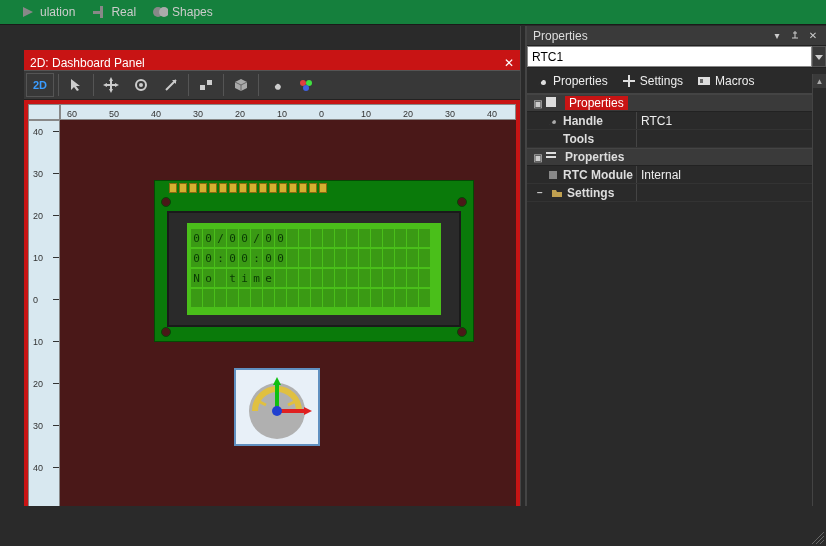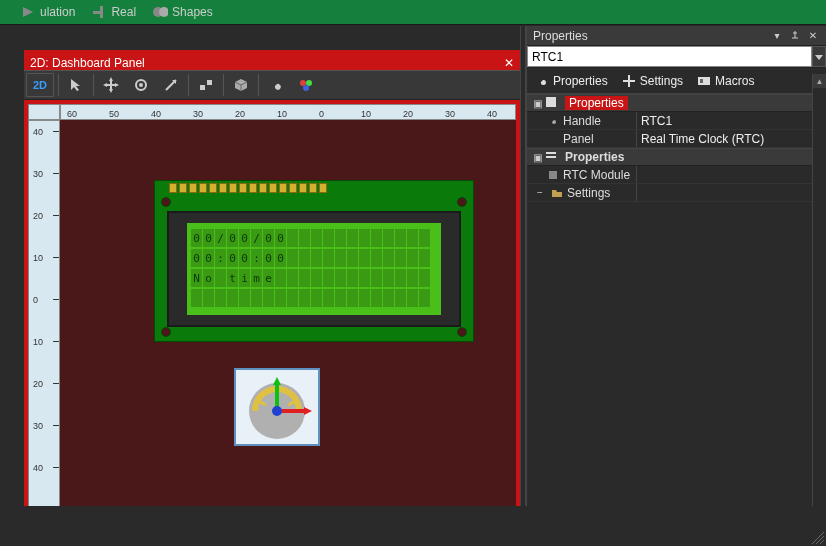--- a/index.html
+++ b/index.html
@@ -65,21 +65,21 @@
 .props-search .dd { width: 14px; background: #3a3a3a; border: 1px solid #555; display: flex; align-items: center; justify-content: center; cursor: pointer; }
 
 .props-tabs { height: 26px; background: #2a2a2a; display: flex; align-items: center; gap: 14px; padding: 0 8px; border-bottom: 1px solid #444; }
 .props-tab { display: flex; align-items: center; gap: 4px; color: #eee; font-size: 12px; cursor: pointer; }
 
 .prop-grid { flex: 1; background: #2a2a2a; overflow: auto; }
 .grid-hdr { height: 18px; background: #3a3a3a; display: flex; align-items: center; padding-left: 6px; border-top: 1px solid #444; border-bottom: 1px solid #222; }
 .grid-hdr .ic { width: 14px; height: 14px; margin-right: 6px; }
 .grid-hdr.hi .lbl { background: #c81414; color: #fff; padding: 0 4px; }
 .grid-row { height: 18px; display: flex; align-items: stretch; border-bottom: 1px solid #333; }
-.grid-row .keycell { flex: 0 0 110px; display: flex; align-items: center; padding-left: 20px; gap: 4px; border-right: 1px solid #444; color: #ddd; }
+.grid-row .keycell { flex: 0 0 110px; display: flex; align-items: center; padding-left: 20px; gap: 4px; border-right: 1px solid #444; color: #ddd; font-weight: bold; }
 .grid-row .keycell.indent { padding-left: 34px; }
 .grid-row .valcell { flex: 1; display: flex; align-items: center; padding: 0 4px; color: #eee; position: relative; }
 .grid-row .valcell .dd { position: absolute; right: 2px; top: 2px; width: 12px; height: 12px; background: #444; display: flex; align-items: center; justify-content: center; cursor: pointer; }
 .tree-tgl { width: 10px; color: #ccc; font-size: 10px; display: inline-flex; justify-content: center; margin-right: 2px; cursor: pointer; }
 
 .props-scroll { position: absolute; top: 48px; right: 0; width: 14px; bottom: 0; background: #2a2a2a; border-left: 1px solid #444; }
 .props-scroll .arr { height: 14px; background: #3a3a3a; display: flex; align-items: center; justify-content: center; color: #aaa; font-size: 8px; cursor: pointer; }
 
 .bottom-pane { position: absolute; left: 0; right: 0; bottom: 0; height: 40px; background: #2a2a2a; }
 .bottom-pane .resize-corner { position: absolute; right: 2px; bottom: 2px; width: 12px; height: 12px; }
@@ -419,41 +419,46 @@
             </svg>
             <span>Handle</span>
           </div>
         <div class="valcell">
             <span>RTC1</span>
           </div>
       </div>
       <div class="grid-row">
         <div class="keycell">
             <span style="width:12px"></span>
-            <span>Panel</span>
-          </div>
-        <div class="valcell">
-            <span>Real Time Clock (RTC)</span>
+            <span>Tools</span>
           </div>
       </div>
 
       <div class="grid-hdr">
         <span class="tree-tgl">▣</span>
         <svg class="ic" width="12" height="12">
             <rect x="1" y="2" width="10" height="2" fill="#ddd"></rect>
             <rect x="1" y="6" width="10" height="2" fill="#ddd"></rect>
           </svg>
         <span style="font-weight:bold">Properties</span>
       </div>
       <div class="grid-row">
         <div class="keycell">
             <svg width="12" height="12">
               <rect x="2" y="2" width="8" height="8" fill="#888"></rect>
             </svg>
             <span>RTC Module</span>
+          </div>
+        <div class="valcell">
+            <span>Internal</span>
+            <div class="dd">
+              <svg width="8" height="8">
+                <polygon points="0,2 8,2 4,7" fill="#ccc"></polygon>
+              </svg>
+            </div>
           </div>
       </div>
       <div class="grid-row">
         <div class="keycell" style="padding-left:8px">
             <span class="tree-tgl">−</span>
             <svg width="12" height="12">
               <path d="M1 3 L5 3 L6 5 L11 5 L11 10 L1 10 Z" fill="#c0a050"></path>
             </svg>
             <span>Settings</span>
           </div>

